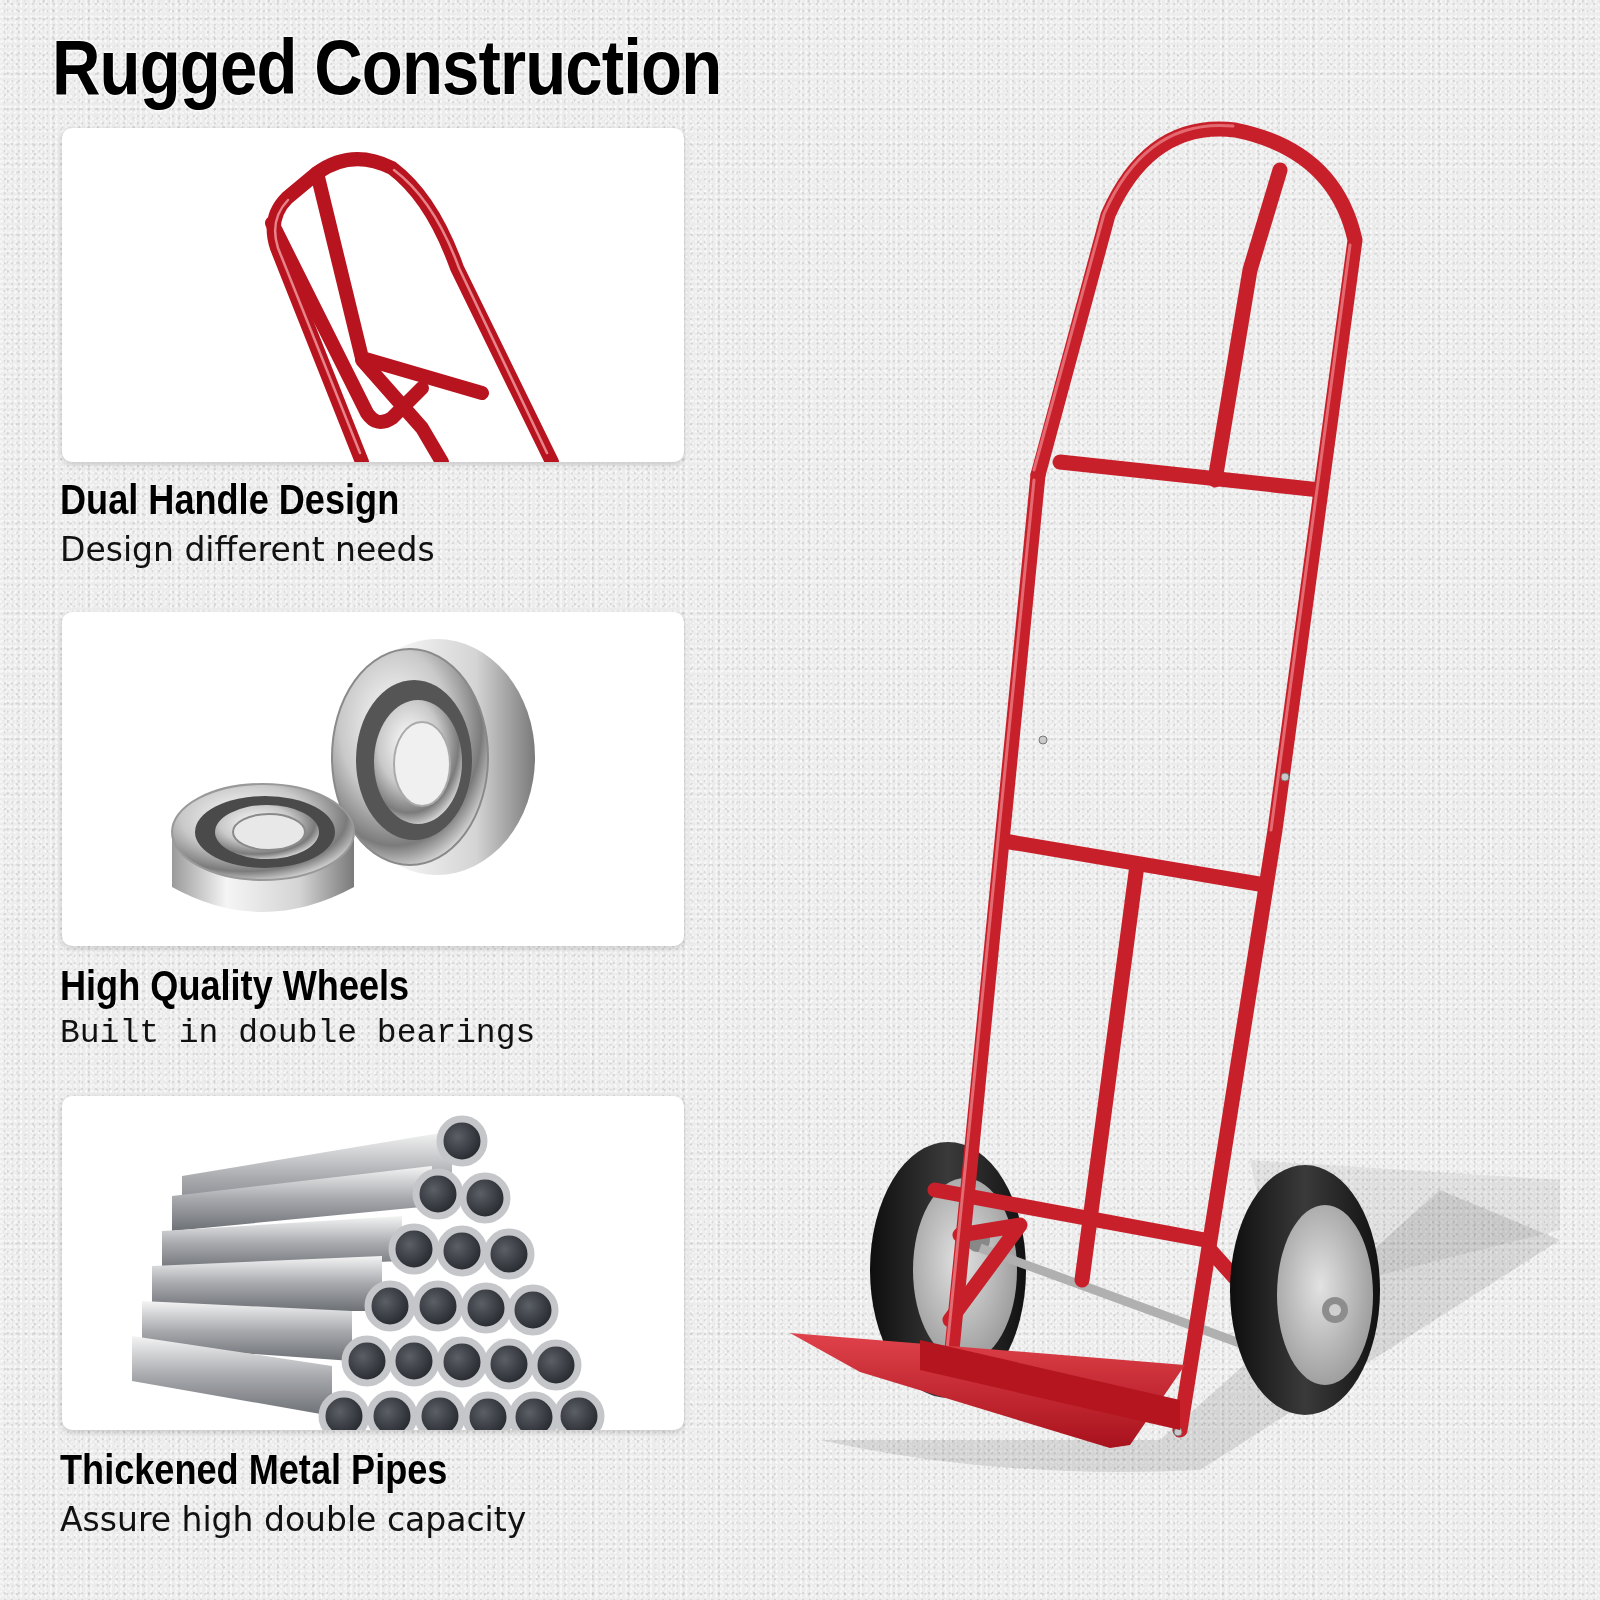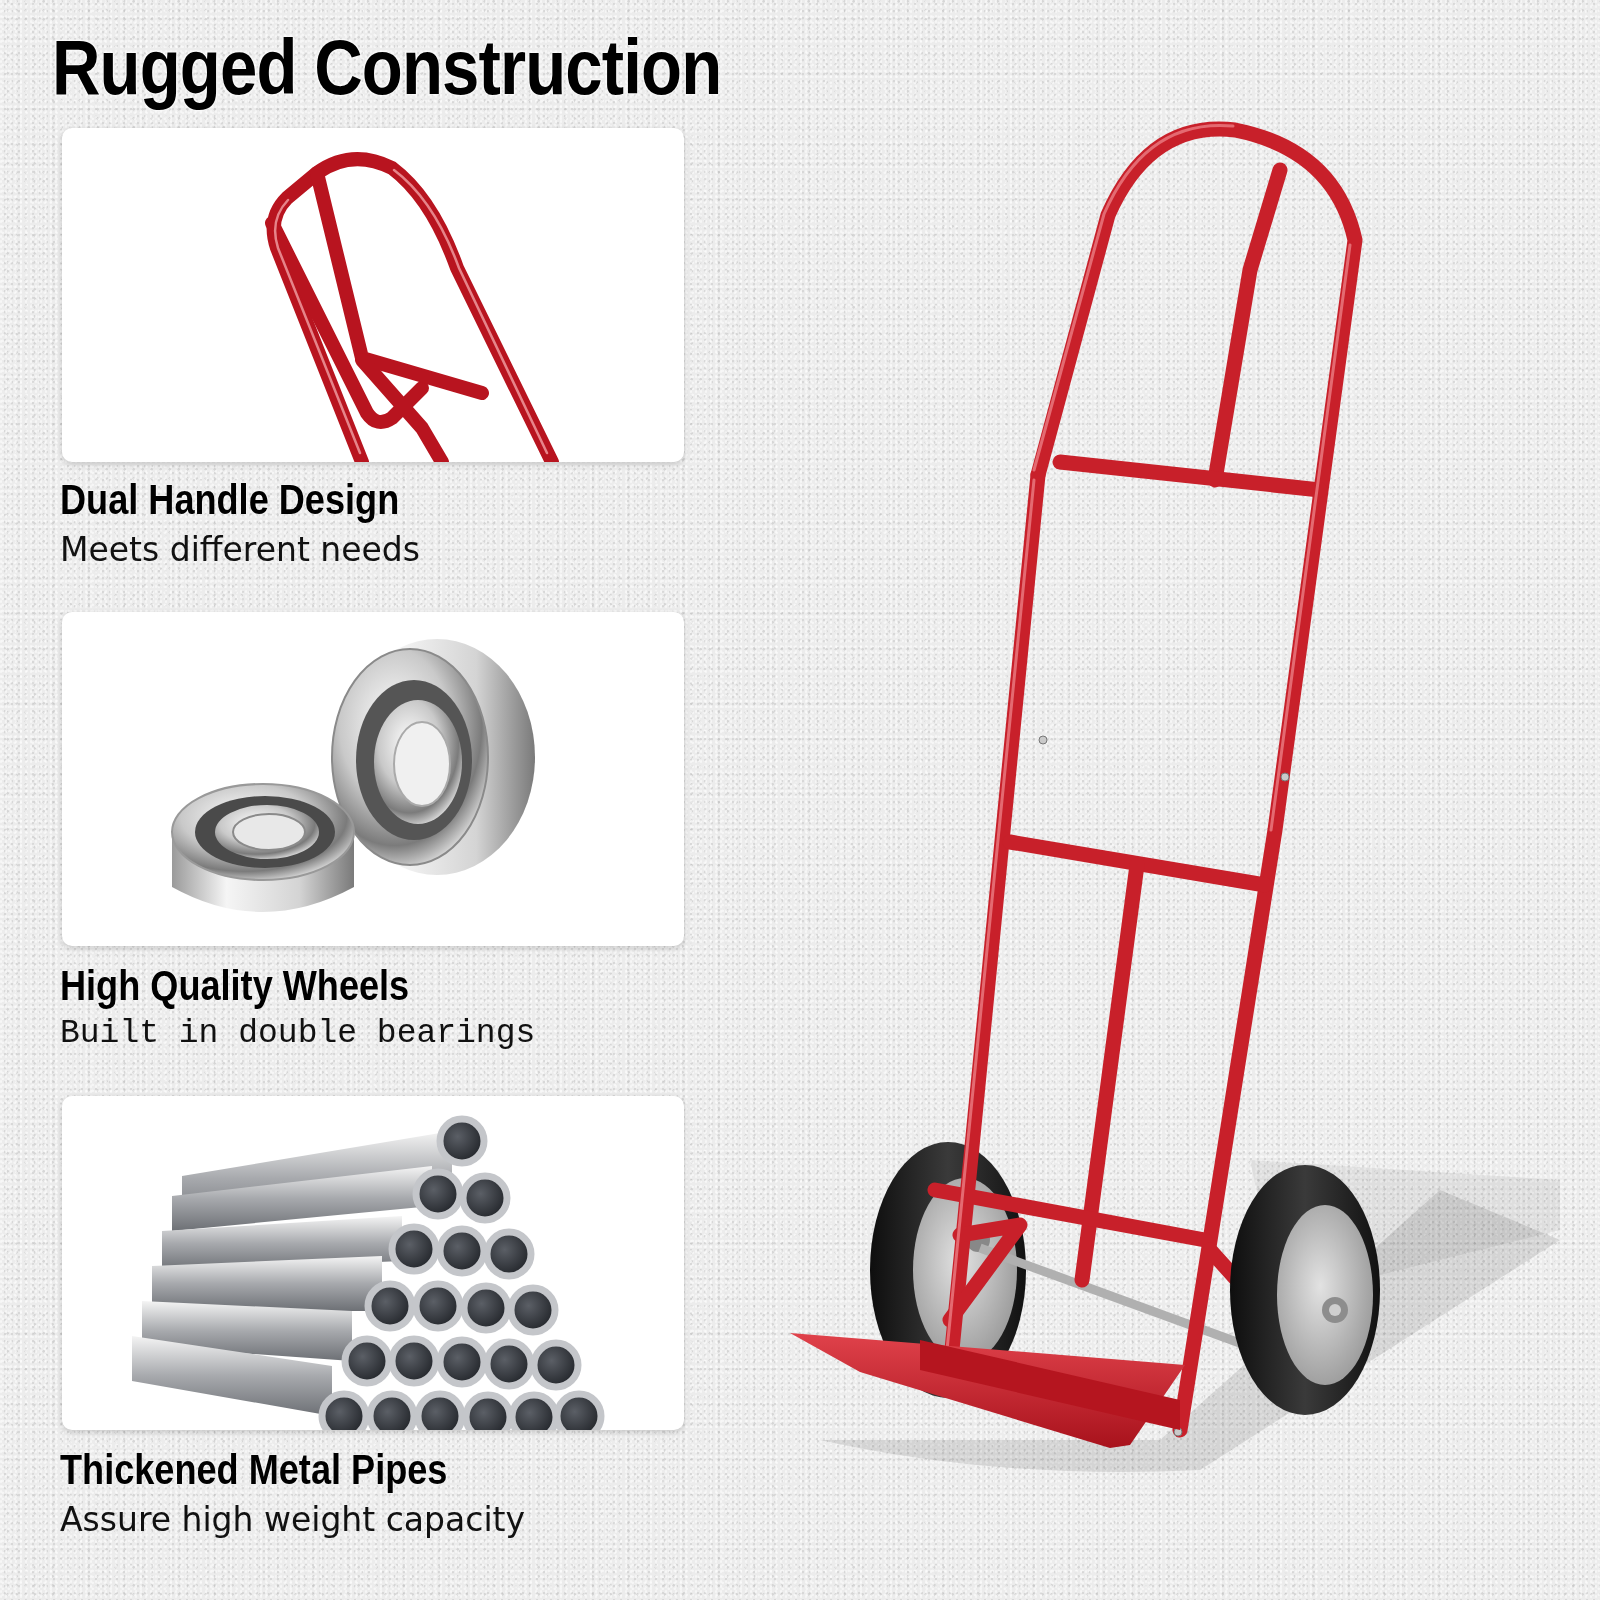--- a/index.html
+++ b/index.html
@@ -99,21 +99,21 @@
       <path d="M 255 45 L 300 230 L 420 265"></path>
       <path d="M 300 232 L 360 300 L 380 334"></path>
     </g>
     <g fill="none" stroke="#f2a0a5" stroke-width="2.5" stroke-linecap="round" opacity="0.8">
       <path d="M 298 325 L 216 120 Q 207 92 226 72"></path>
       <path d="M 332 42 Q 372 72 397 140 L 485 325"></path>
     </g>
   </svg>
 </div>
 <p class="feature-title" style="top:476px;">Dual Handle Design</p>
-<p class="feature-sub" style="top:530px;">Meets different needs</p>
+<p class="feature-sub" style="top:530px;">Design different needs</p>
 
 <div class="card" style="top:612px;">
   <svg width="622" height="334" viewBox="0 0 622 334">
     <defs>
       <radialGradient id="steel" cx="0.4" cy="0.35" r="0.7">
         <stop offset="0" stop-color="#ffffff"></stop>
         <stop offset="0.5" stop-color="#c9c9c9"></stop>
         <stop offset="0.8" stop-color="#7b7b7b"></stop>
         <stop offset="1" stop-color="#e6e6e6"></stop>
       </radialGradient>
@@ -183,21 +183,21 @@
       <circle cx="282" cy="320" r="22"></circle>
         <circle cx="330" cy="320" r="22"></circle>
         <circle cx="378" cy="320" r="22"></circle>
         <circle cx="426" cy="321" r="22"></circle>
         <circle cx="472" cy="321" r="22"></circle>
         <circle cx="517" cy="320" r="22"></circle>
     </g>
   </svg>
 </div>
 <p class="feature-title" style="top:1446px;">Thickened Metal Pipes</p>
-<p class="feature-sub" style="top:1500px;">Assure high weight capacity</p>
+<p class="feature-sub" style="top:1500px;">Assure high double capacity</p>
 
 <div class="truck">
   <svg width="820" height="1380" viewBox="760 110 820 1380">
     <defs>
       <linearGradient id="tire" x1="0" y1="0" x2="1" y2="0">
         <stop offset="0" stop-color="#0e0e0e"></stop>
         <stop offset="0.5" stop-color="#3a3a3a"></stop>
         <stop offset="1" stop-color="#111"></stop>
       </linearGradient>
       <radialGradient id="hub" cx="0.45" cy="0.45" r="0.6">

